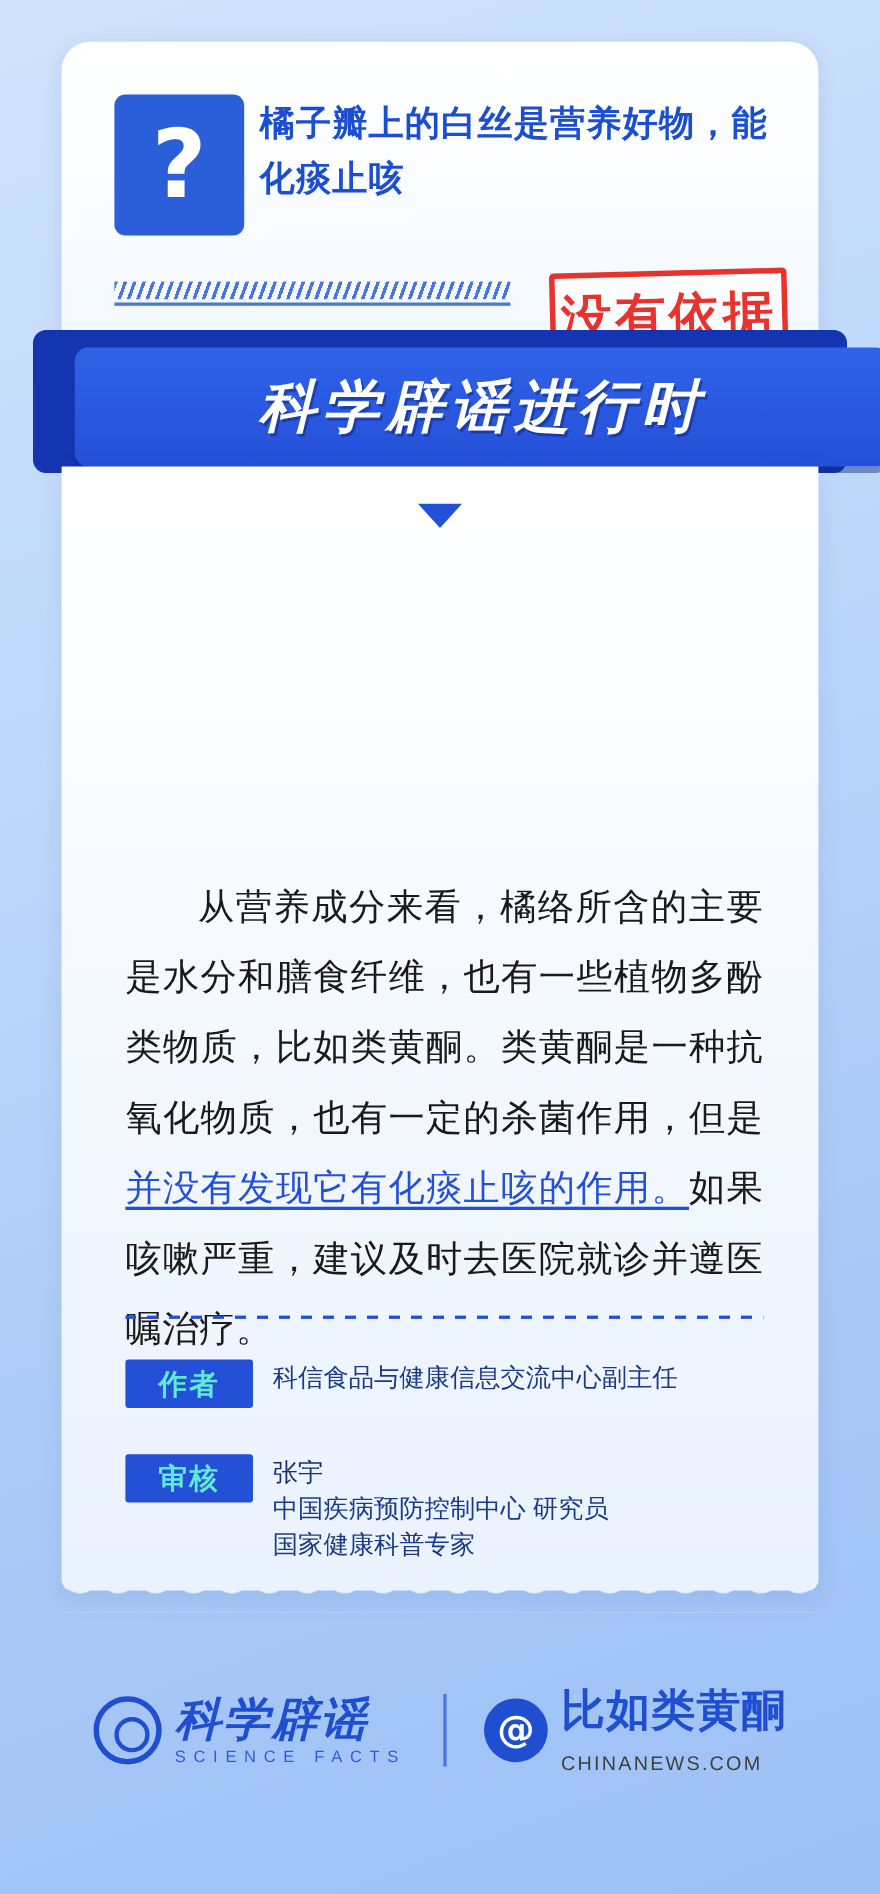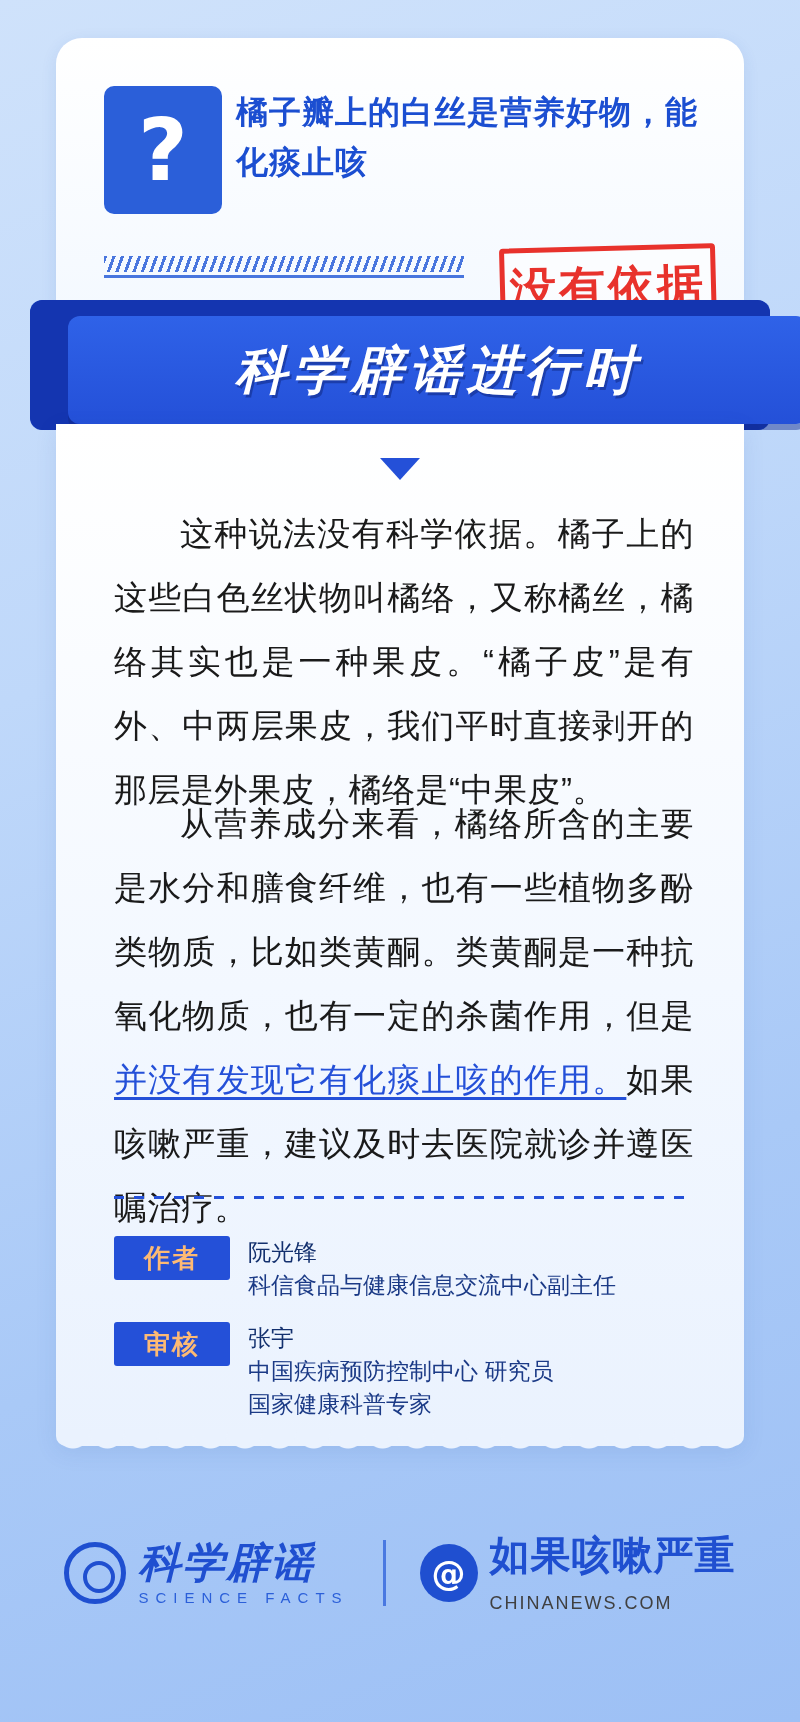--- a/index.html
+++ b/index.html
@@ -199,21 +199,21 @@
     left: 58px;
     display: flex;
     align-items: flex-start;
   }
   #credit-author { top: 812px; }
   #credit-reviewer { top: 898px; justify-content: space-between; }
   .credit-tag {
     width: 116px;
     height: 44px;
     background: #2450d8;
-    color: #fdba74;
+    color: #5eead4;
     font-size: 26px;
     font-weight: bold;
     line-height: 44px;
     text-align: center;
     border-radius: 3px;
     flex: none;
     letter-spacing: 2px;
   }
   .credit-lines {
     margin-left: 18px;
@@ -328,30 +328,28 @@
   <div class="banner-notch-l"></div>
   <div class="banner-notch-r"></div>
   <div class="banner-shadow"></div>
   <div class="banner">
     <div class="banner-title">科学辟谣进行时</div>
   </div>
 
   <div class="body-card">
     <div class="arrow-down"></div>
 
-    <p class="para" id="para1">这种说法没有科学依据。橘子上的这些白色丝状物叫橘络，又称橘丝，橘络其实也是一种果皮。“橘子皮”是有外、中两层果皮，我们平时直接剥开的那层是外果皮，橘络是“中果皮”。</p>
 
     <p class="para" id="para2"><span>从营养成分来看，橘络所含的主要是水分和膳食纤维，也有一些植物多酚类物质，比如类黄酮。类黄酮是一种抗氧化物质，也有一定的杀菌作用，但是</span><span class="hl">并没有发现它有化痰止咳的作用。</span><span>如果咳嗽严重，建议及时去医院就诊并遵医嘱治疗。</span></p>
 
     <div class="dotline"></div>
 
     <div class="credit" id="credit-author">
       <div class="credit-tag">作者</div>
       <div class="credit-lines">
-        <div class="name">阮光锋</div>
         <div>科信食品与健康信息交流中心副主任</div>
       </div>
     </div>
 
     <div class="credit" id="credit-reviewer">
       <div class="credit-tag">审核</div>
       <div class="credit-lines">
         <div class="name">张宇</div>
         <div>中国疾病预防控制中心 研究员</div>
         <div>国家健康科普专家</div>
@@ -368,19 +366,19 @@
         <div class="cn">科学辟谣</div>
         <div class="en">SCIENCE FACTS</div>
       </div>
     </div>
 
     <div class="divider-v"></div>
 
     <div class="logo-right">
       <div class="mark">@</div>
       <div class="texts">
-        <div class="cn">如果咳嗽严重</div>
+        <div class="cn">比如类黄酮</div>
         <div class="en">CHINANEWS.COM</div>
       </div>
     </div>
   </div>
 
 </div>
 
 </body></html>

